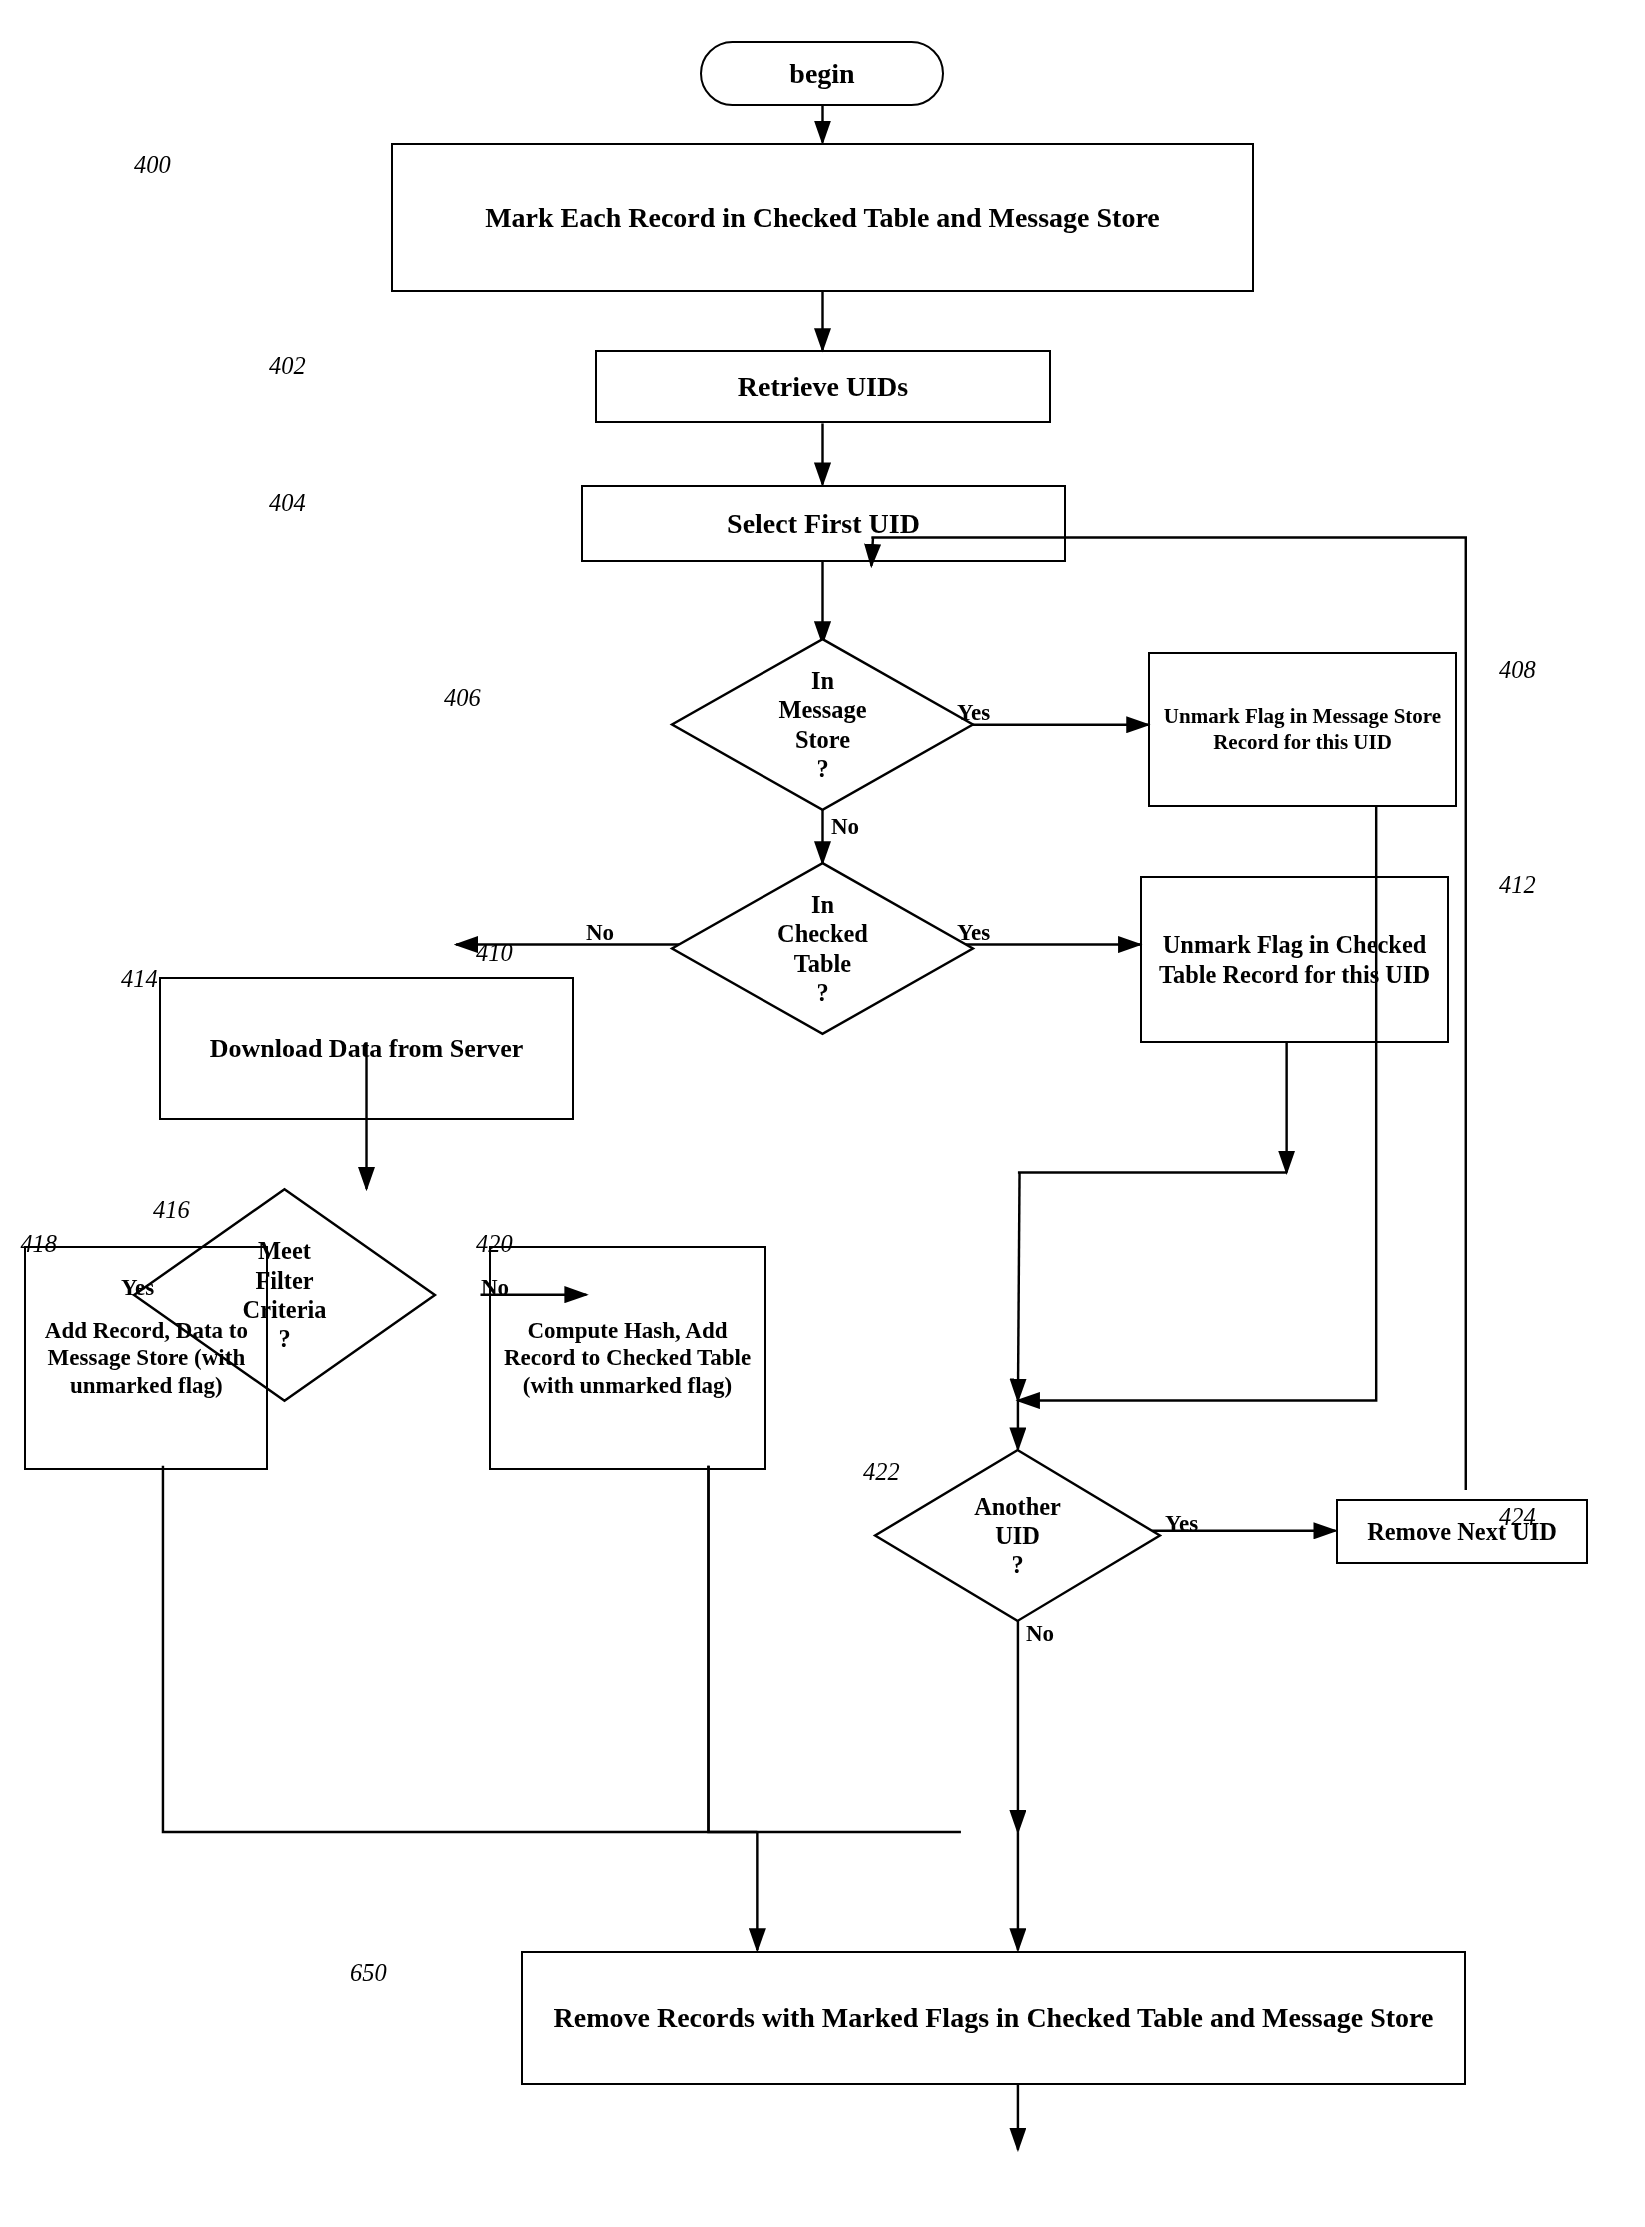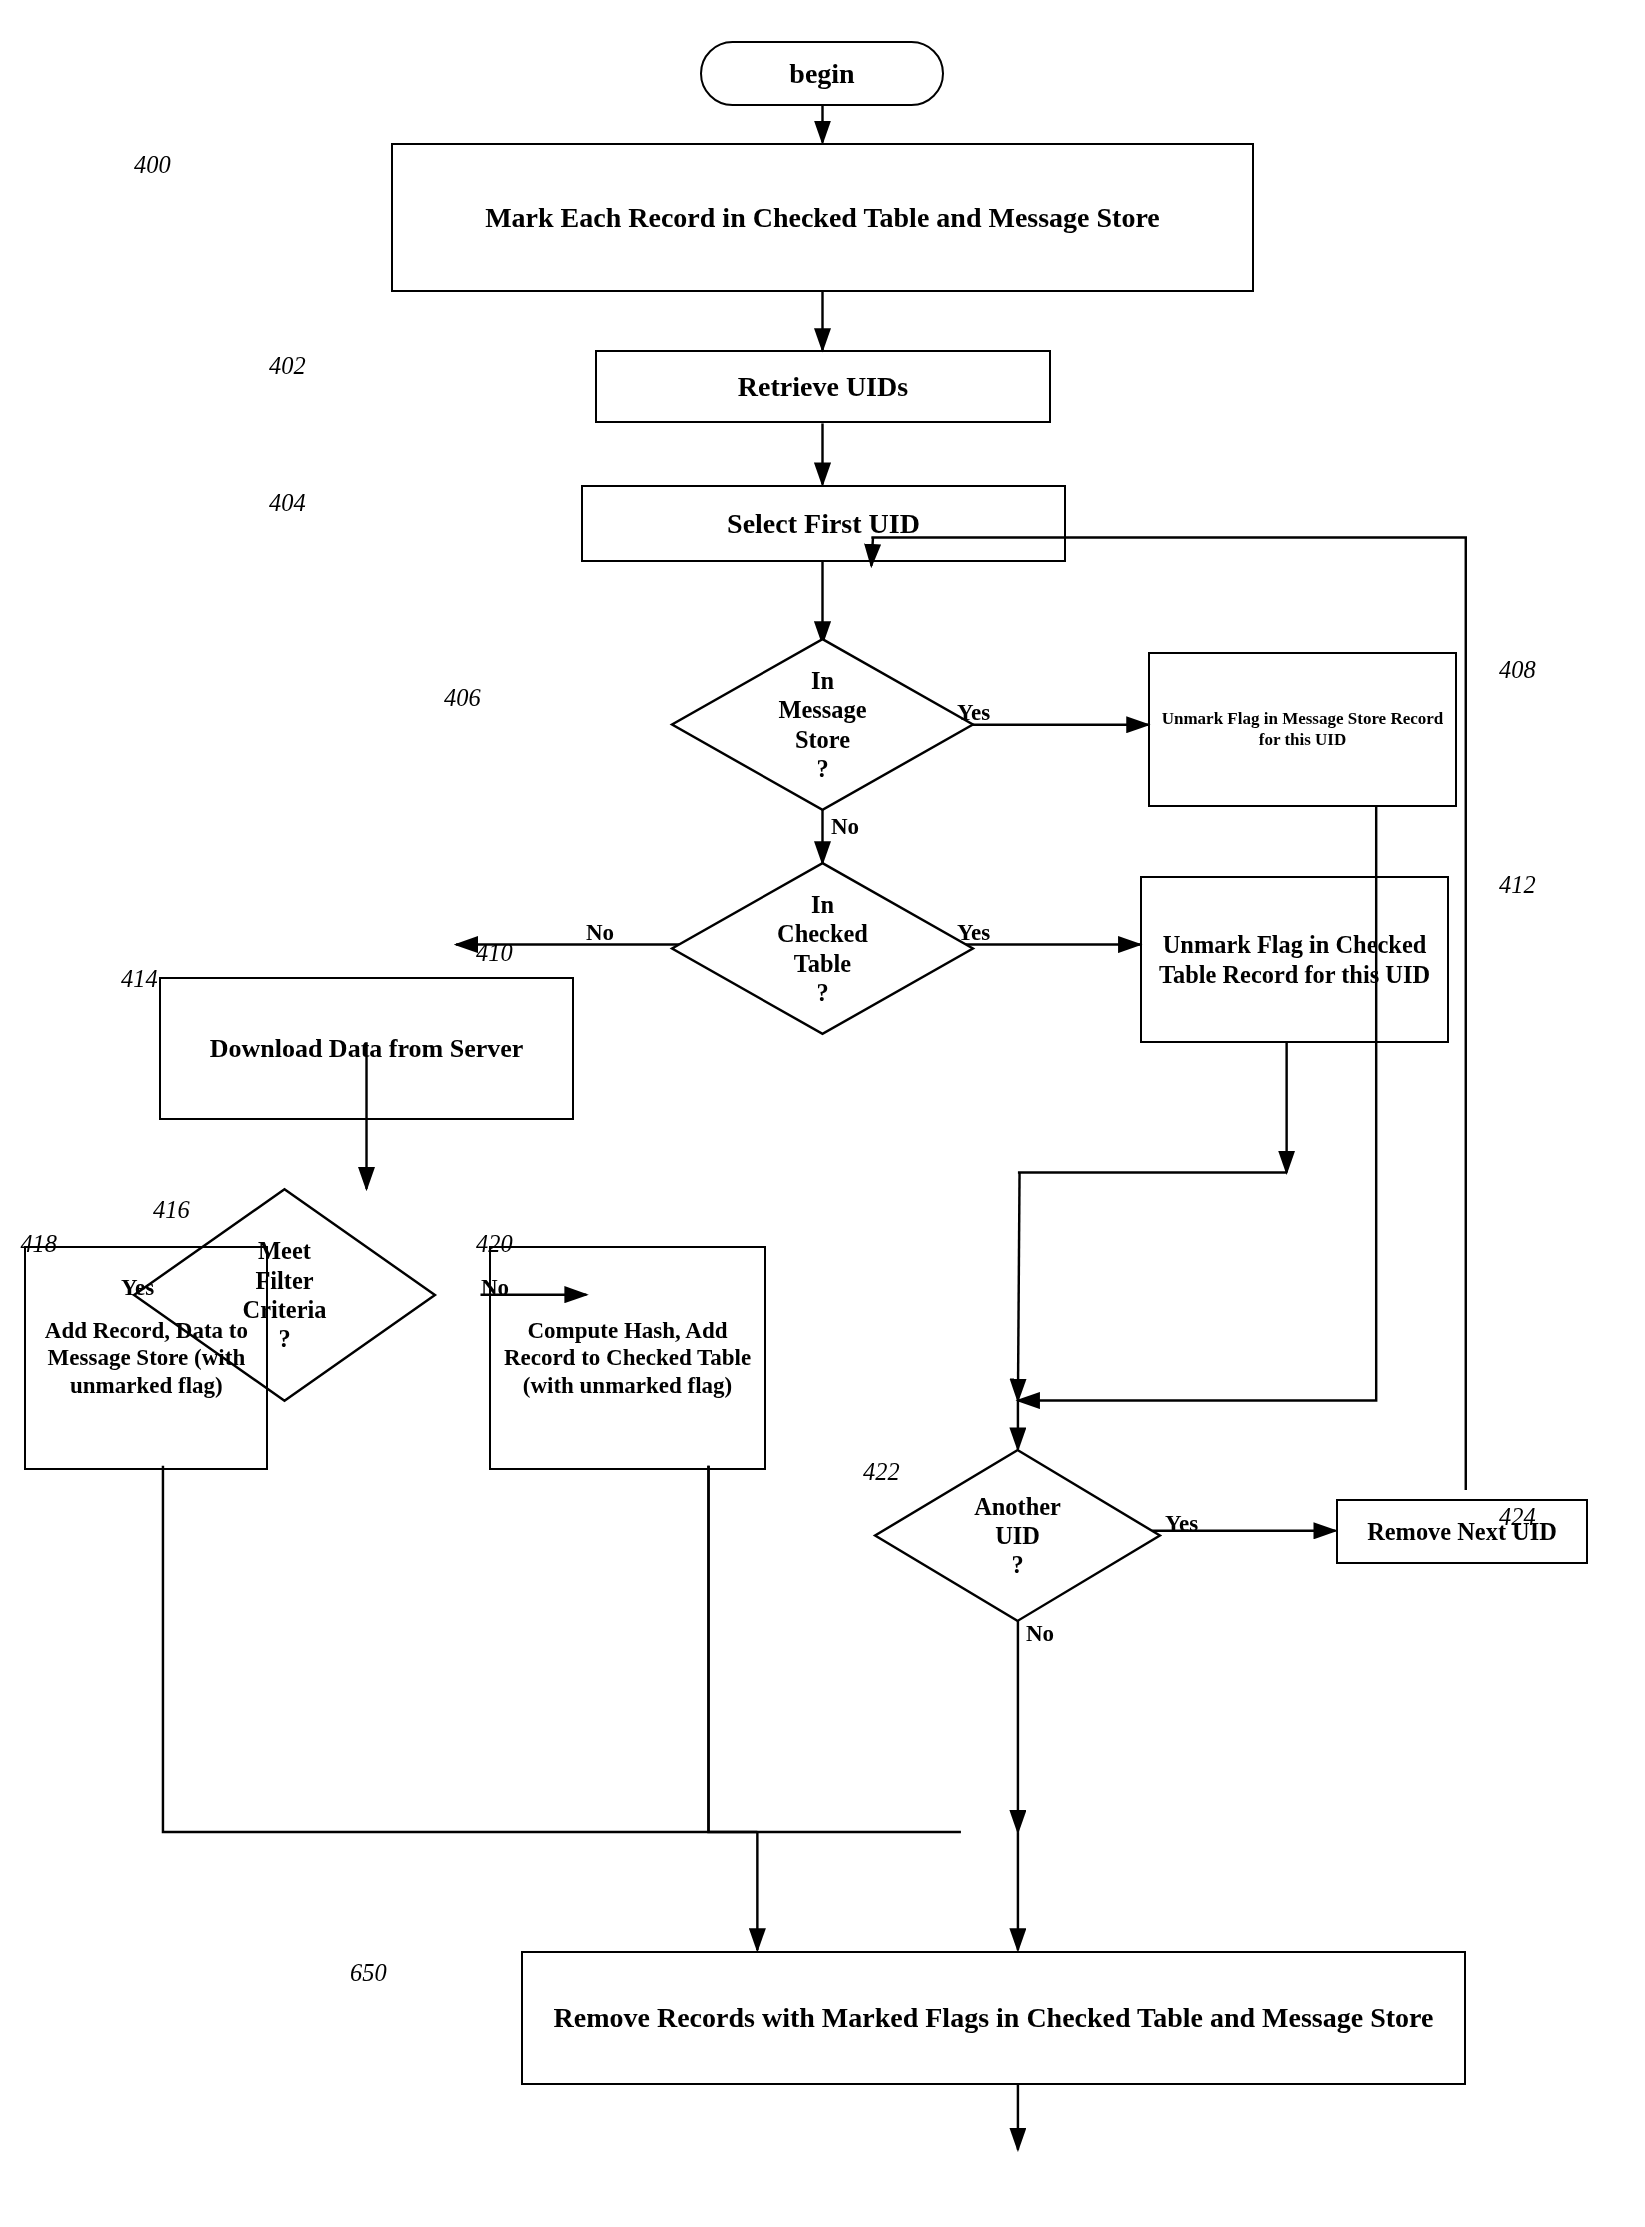--- a/index.html
+++ b/index.html
@@ -169,21 +169,21 @@
     <div class="diamond" style="width:309px; height:179px;">
       <svg width="309" height="179" viewBox="0 0 380 220">
         <polygon points="190,5 375,110 190,215 5,110" fill="white" stroke="black" stroke-width="3"></polygon>
       </svg>
       <div class="diamond-text">In<br>Message<br>Store<br>?</div>
     </div>
   </div>
 
   <div class="step-label" style="left:1499px; top:656px;">408</div>
 
-  <div class="shape rect" style="left:1148px; top:652px; width:309px; height:155px; font-size:17px; padding:6.5px;">Unmark Flag in Message Store Record for this UID</div>
+  <div class="shape rect" style="left:1148px; top:652px; width:309px; height:155px; font-size:21px; padding:6.5px;">Unmark Flag in Message Store Record for this UID</div>
 
   <div class="step-label" style="left:476px; top:895px;margin-top:44px;">410</div>
 
   <div class="diamond-wrap" style="left:668px; top:859px; width:309px; height:179px;">
     <div class="diamond" style="width:309px; height:179px;">
       <svg width="309" height="179" viewBox="0 0 380 220">
         <polygon points="190,5 375,110 190,215 5,110" fill="white" stroke="black" stroke-width="3"></polygon>
       </svg>
       <div class="diamond-text">In<br>Checked<br>Table<br>?</div>
     </div>

